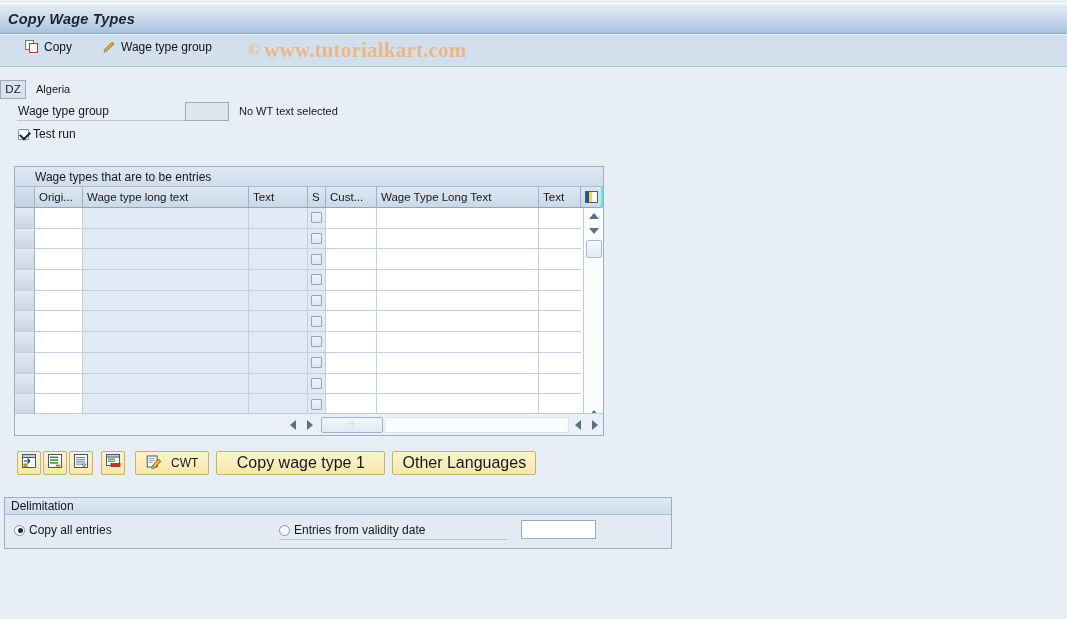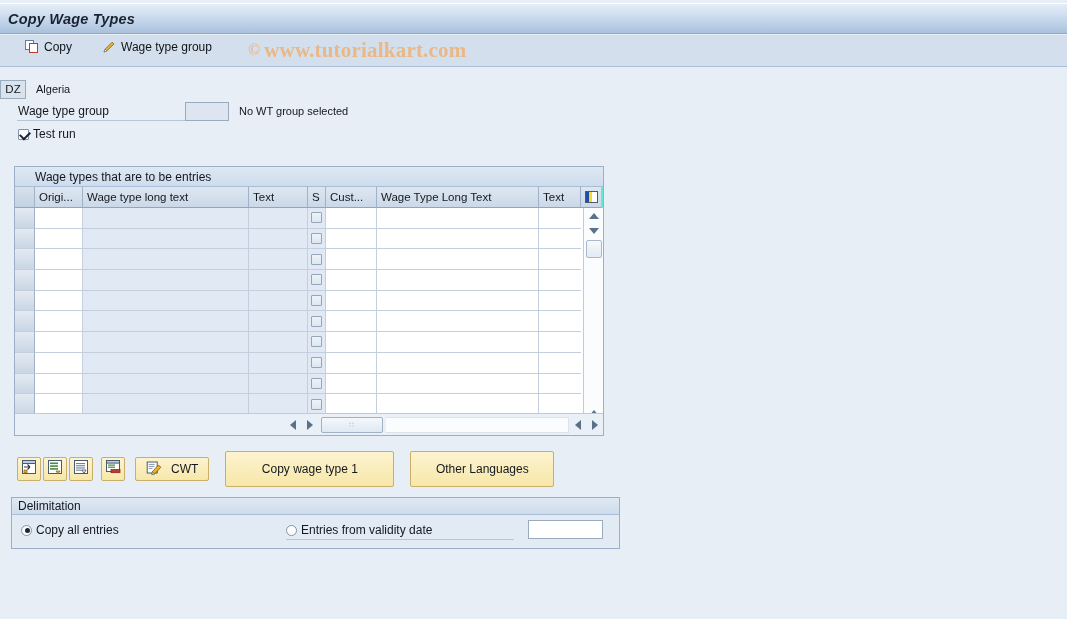--- a/index.html
+++ b/index.html
@@ -212,32 +212,32 @@
   }
   .iconbtn.gap { margin-left: 6px; }
   .btn-cwt {
     height: 24px; min-width: 74px; margin-left: 8px; padding: 0 10px;
     background: linear-gradient(to bottom,#fdf3cf,#f7e7a9);
     border: 1px solid #c9b06a; border-radius: 2px;
     display: flex; align-items: center; justify-content: center; gap: 8px;
     font-size: 12px; color: #14181f; cursor: default;
   }
   .btn-wide {
-    height: 36px; margin-left: 14px;
+    height: 24px; margin-left: 5px;
     background: linear-gradient(to bottom,#fdf3cf,#f7e7a9);
     border: 1px solid #c9b06a; border-radius: 2px;
     display: flex; align-items: center; justify-content: center;
-    font-size: 12px; color: #14181f; cursor: default;
+    font-size: 16px; color: #14181f; cursor: default;
   }
   .btn-copy1 { width: 169px; }
   .btn-otherlang { width: 144px; }
 
   
   .delim {
-    position: absolute; left: 11px; top: 497px; width: 609px; height: 52px;
+    position: absolute; left: 4px; top: 497px; width: 668px; height: 52px;
     border: 1px solid #9bb0c8; background: #e2eaf4;
   }
   .delim-head {
     height: 17px; line-height: 17px;
     background: linear-gradient(to bottom,#dfe9f4,#cfdceb);
     border-bottom: 1px solid #a9bed6;
     padding-left: 6px; font-size: 12px;
   }
   .delim-body { position: relative; height: 33px; }
   .radio-wrap { position: absolute; display: flex; align-items: center; top: 8px; }
@@ -294,21 +294,21 @@
   </div>
 
   <div class="formarea">
     <div class="frow">
       <input class="finput cg" type="text" value="DZ" style="">
       <span class="fdesc">Algeria</span>
     </div>
     <div class="frow">
       <span class="flabel">Wage type group</span>
       <input class="finput wt" type="text" value="" style="">
-      <span class="fdesc">No WT group selected</span>
+      <span class="fdesc">No WT text selected</span>
     </div>
     <div class="checkrow">
       <span class="sapcheck on"></span>
       <span class="lbl">Test run</span>
     </div>
   </div>
 
   <div class="tablepanel">
     <div class="tpanel-head">Wage types that are to be entries</div>
 

